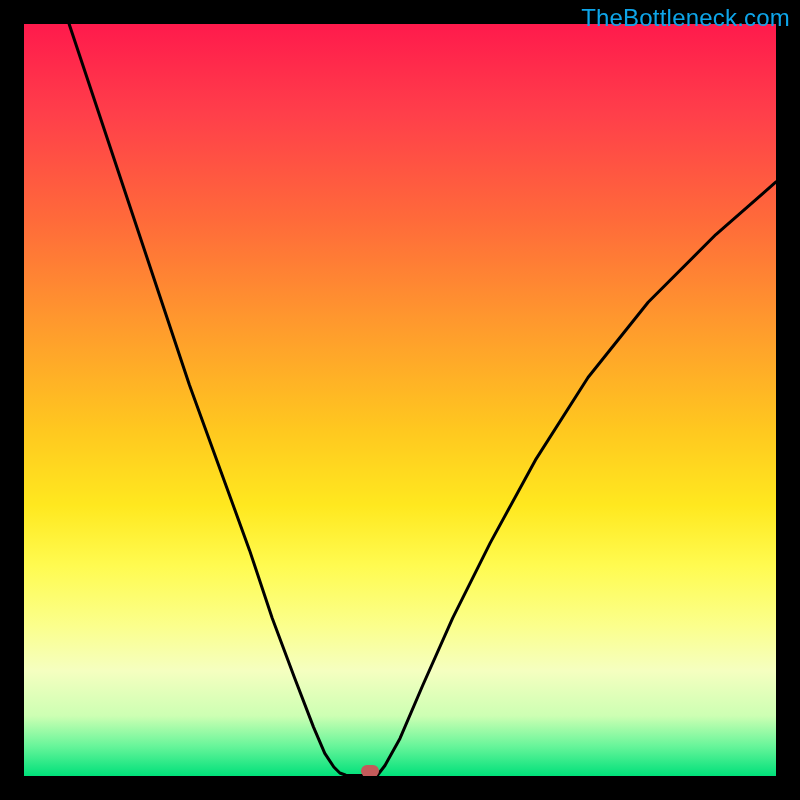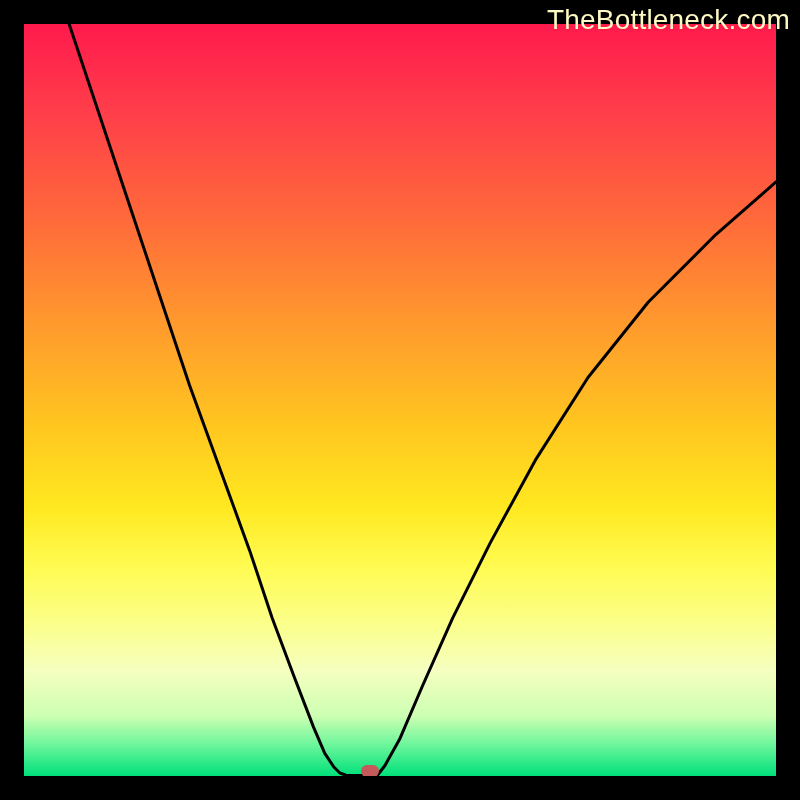--- a/index.html
+++ b/index.html
@@ -46,22 +46,22 @@
     left: 0;
     top: 0;
     width: 752px;
     height: 752px;
     overflow: visible;
   }
   .watermark {
     position: absolute;
     top: 4px;
     right: 10px;
-    color: #fef9c3;
-    font-size: 28px;
+    color: #0ea5e9;
+    font-size: 24px;
     letter-spacing: 0.2px;
     user-select: none;
   }
   .marker {
     position: absolute;
     width: 18px;
     height: 12px;
     border-radius: 6px;
     background: #c45a5a;
     transform: translate(-50%, -50%);

